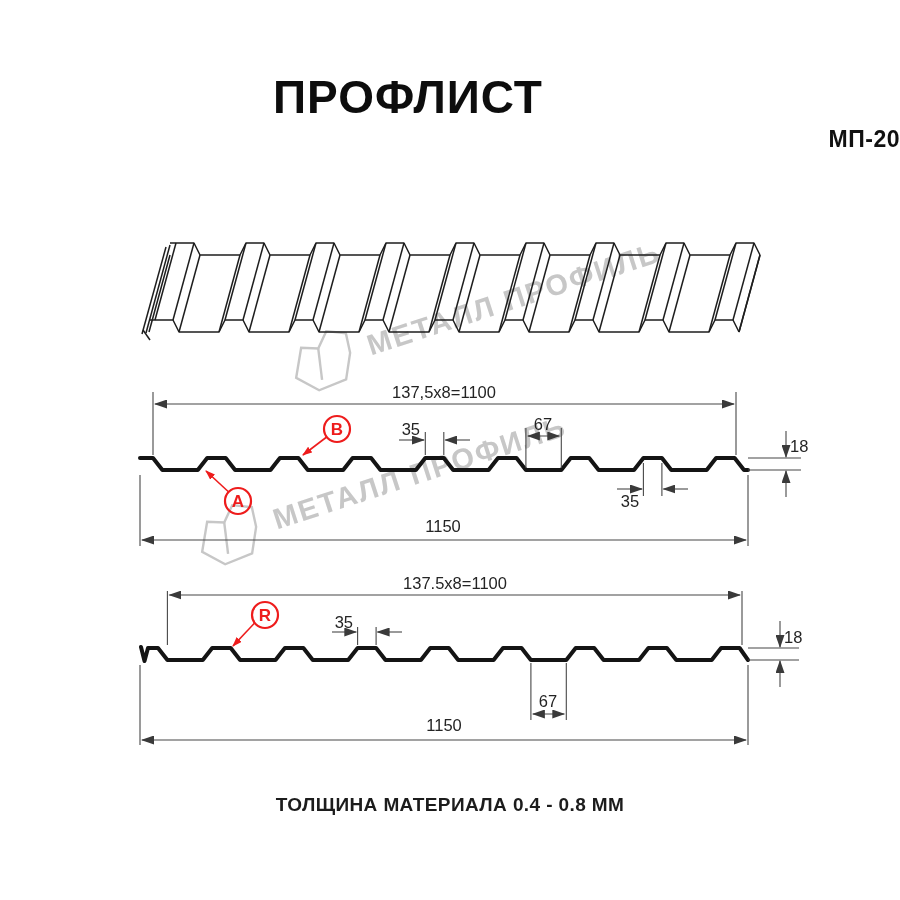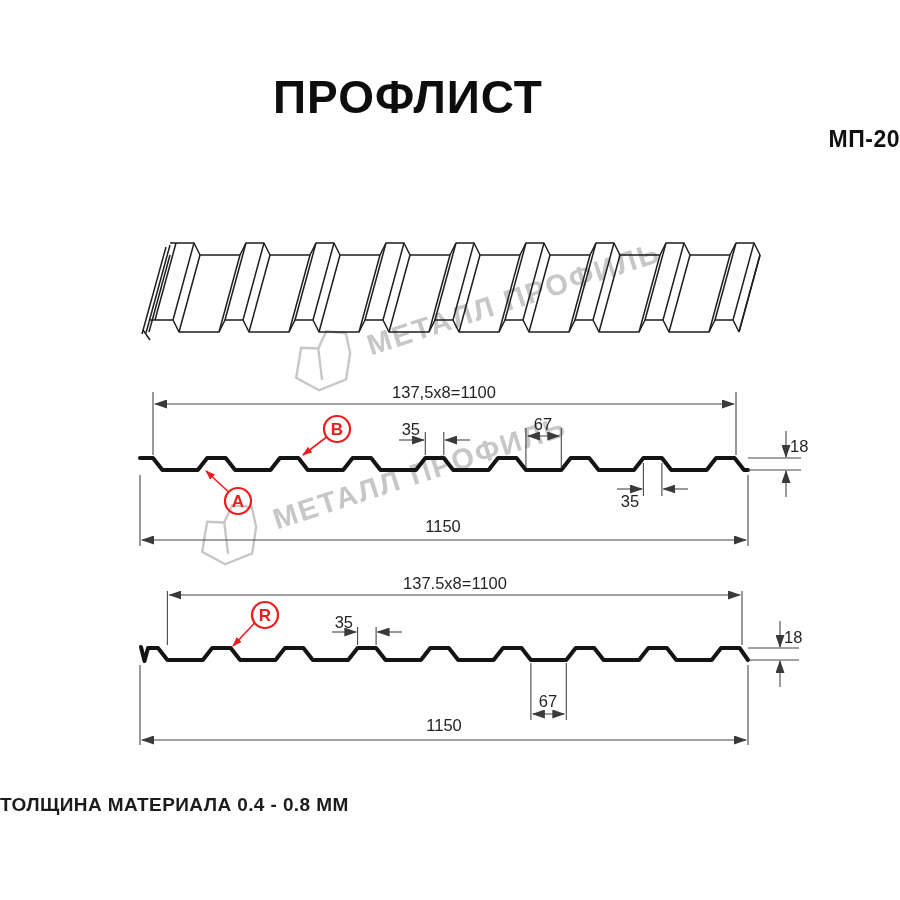--- a/index.html
+++ b/index.html
@@ -2,21 +2,21 @@
 <html><head>
 <meta charset="utf-8">
 <style>
   html,body{margin:0;padding:0;background:#fff;}
   .page{position:relative;width:900px;height:900px;background:#ffffff;overflow:hidden;
         font-family:"Liberation Sans",sans-serif;}
   .title{position:absolute;left:0;top:70px;width:816px;text-align:center;
          font-size:46px;font-weight:bold;letter-spacing:1px;color:#0d0d0d;}
   .subtitle{position:absolute;left:0;top:126px;width:900px;text-align:right;
          font-size:23px;font-weight:bold;letter-spacing:0.5px;color:#111;}
-  .note{position:absolute;left:0;top:794px;width:900px;
+  .note{position:absolute;left:0;top:794px;width:900px;text-align:center;
          font-size:19px;font-weight:bold;letter-spacing:0.4px;color:#1c1c1c;}
   .wm{position:absolute;display:flex;align-items:center;gap:10px;
       transform:rotate(-18deg);transform-origin:left center;pointer-events:none;}
   .wm .wm-text{font-size:29px;font-weight:bold;letter-spacing:2px;color:#c7c7c7;white-space:nowrap;}
   .wm1{left:288px;top:340px;}
   .wm2{left:194px;top:514px;}
   svg{position:absolute;left:0;overflow:visible;}
   .thin{stroke:#474747;stroke-width:1.1;fill:none;}
   .prof{stroke:#141414;stroke-width:4;fill:none;stroke-linejoin:round;stroke-linecap:round;}
   .dimtxt{font-size:16.5px;fill:#242424;}

